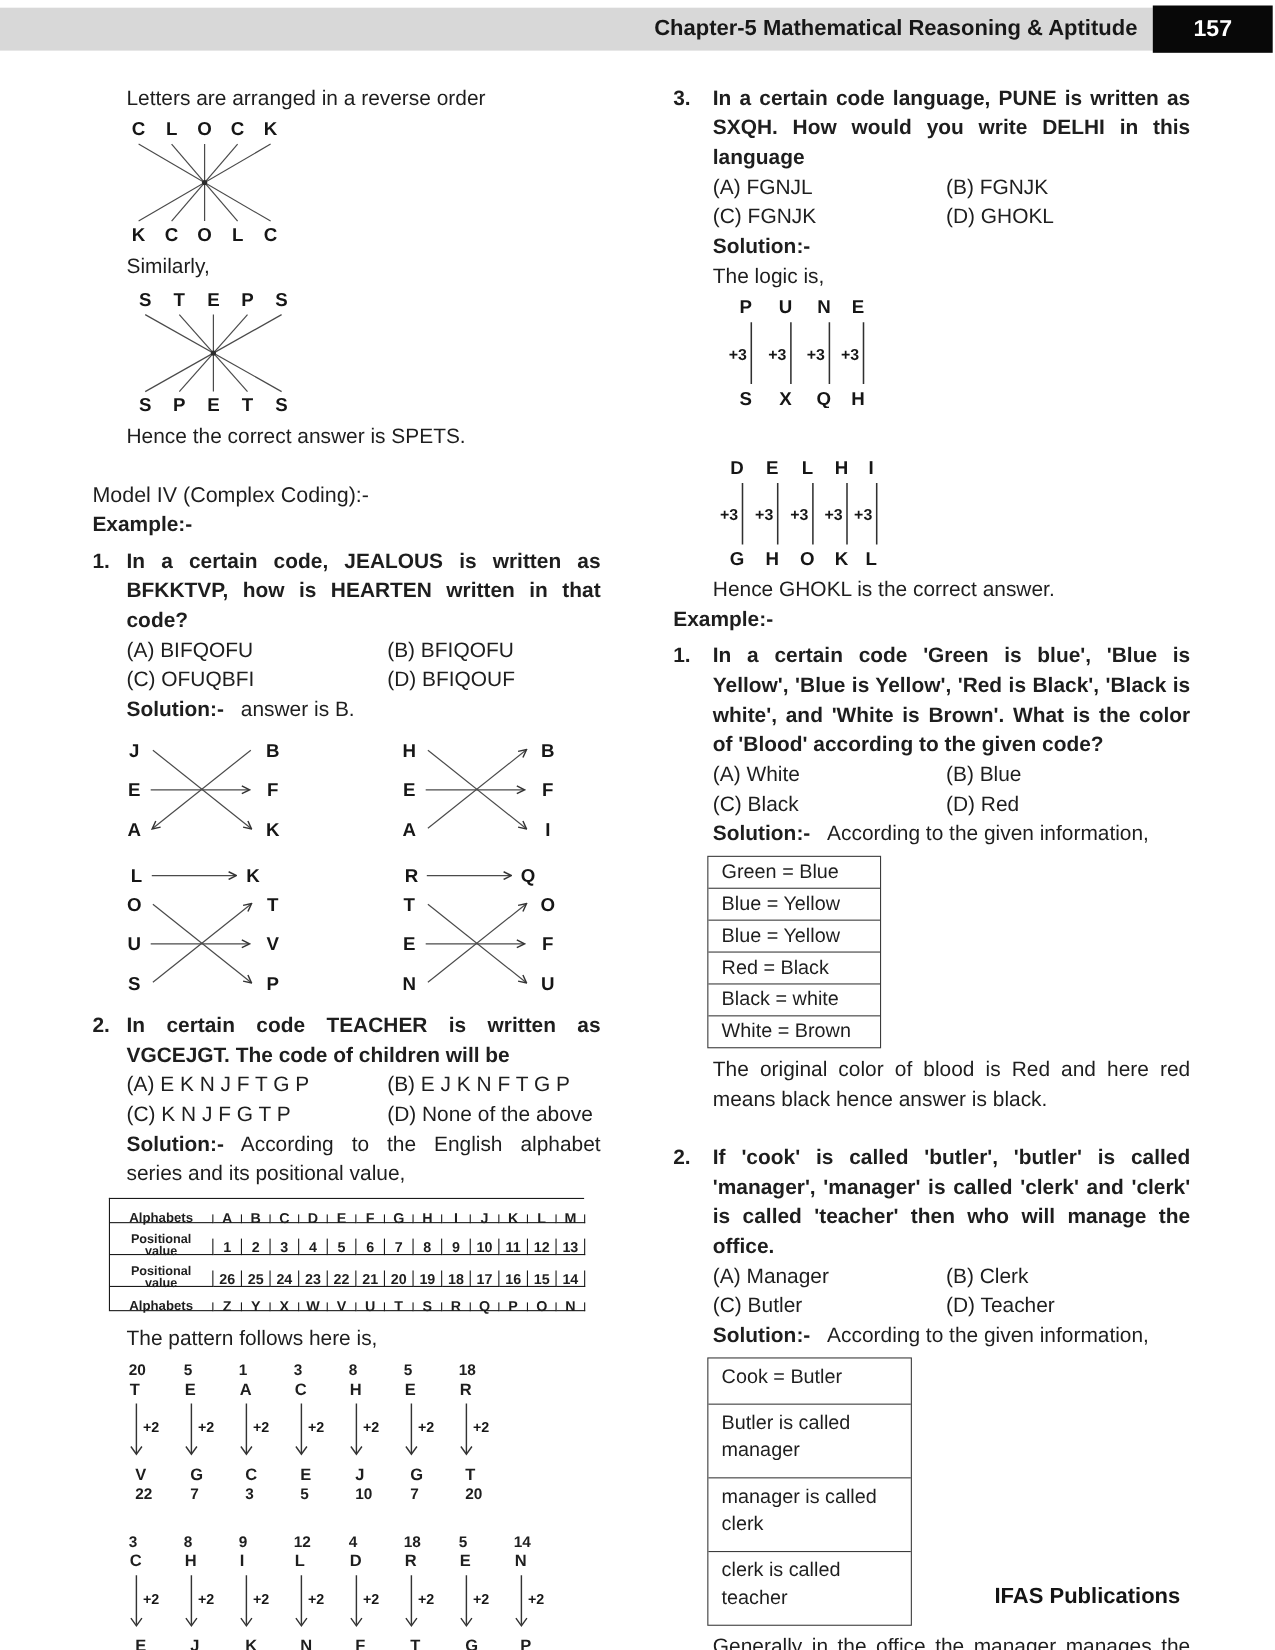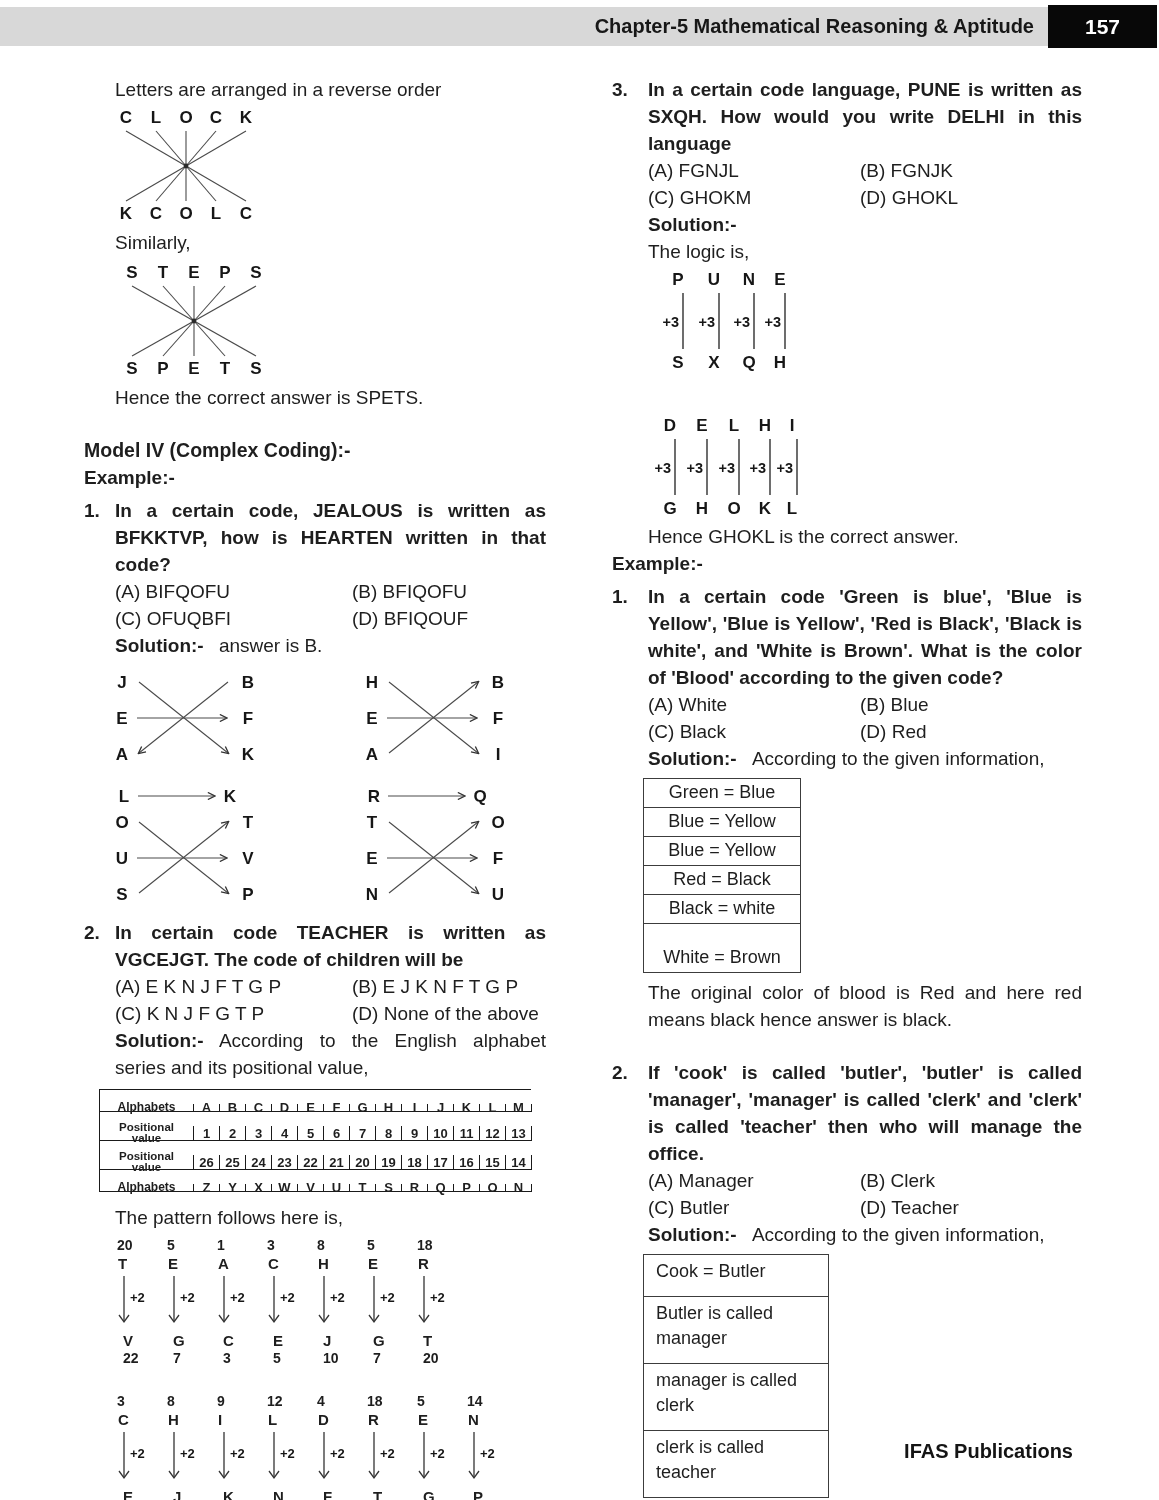--- a/index.html
+++ b/index.html
@@ -13,21 +13,21 @@
   .hdr-title{font-size:20px;font-weight:bold;color:#171717;}
   .hdr-page{position:absolute;left:1048px;top:5px;width:109px;height:43px;background:#080808;
     color:#fff;font-size:21px;font-weight:bold;display:flex;align-items:center;justify-content:center;}
   
   .col{position:absolute;top:76px;font-size:19px;line-height:27px;}
   .col-left{left:84px;width:462px;}
   .col-right{left:612px;width:470px;}
   .ind{padding-left:31px;}
   .ind-r{padding-left:36px;}
   .bold{font-weight:bold;}
-  .heading{font-weight:bold;font-size:19.5px;}
+  .heading{font-weight:normal;font-size:19.5px;}
   .q{position:relative;font-weight:bold;text-align:justify;}
   .q .qnum{position:absolute;left:0;top:0;}
   .opts{display:grid;row-gap:0;}
   .opts > div{line-height:27px;}
   .opts-l{grid-template-columns:237px 1fr;}
   .opts-r{grid-template-columns:212px 1fr;}
   .solline{margin-top:0;}
   .solline .soltxt{margin-left:10px;}
   .just{text-align:justify;}
   
@@ -51,22 +51,22 @@
   .at-lbl{font-size:11.5px;font-weight:bold;text-align:center;line-height:11.5px;padding:0 14px;}
   
   .pattern{display:flex;margin-left:33px;}
   .pat-col{width:50px;}
   .pat-num{font-size:14px;font-weight:bold;line-height:17px;}
   .pat-letter{font-size:15px;font-weight:bold;line-height:19px;padding-left:1px;}
   .pat-bot{padding-left:6px;}
   .pat-col svg{margin:2px 0 2px 0;}
   
   .chain{border:1.2px solid #3c3c3c;width:158px;margin:6px 0 0 31px;box-sizing:border-box;}
-  .chain > div{border-bottom:1.2px solid #3c3c3c;padding:1px 12px 2px;font-size:18px;line-height:25px;text-align:center;}
-  .chain > div:last-child{border-bottom:none;margin-top:20px;}
+  .chain > div{border-bottom:1.2px solid #3c3c3c;padding:1px 12px 2px;font-size:18px;line-height:25px;}
+  .chain > div:last-child{border-bottom:none;}
   .cook{border:1.2px solid #3c3c3c;width:186px;margin:6px 0 0 31px;box-sizing:border-box;}
   .cook > div{border-bottom:1.2px solid #3c3c3c;padding:4px 12px 12px;font-size:18px;line-height:25px;}
   .cook > div:last-child{border-bottom:none;}
   
   .footer{position:absolute;right:86px;top:1440px;font-size:20px;font-weight:bold;color:#141414;}
   
   .mt6{margin-top:6px;}.mt10{margin-top:10px;}.mt12{margin-top:12px;}.mt26{margin-top:26px;}.mt34{margin-top:34px;}
 </style>
 </head>
 <body>
@@ -444,21 +444,21 @@
 <div class="col col-right">
 
   <div class="q ind-r">
     <span class="qnum">3.</span>
     <span>In a certain code language, PUNE is written as SXQH. How would you write DELHI in this language</span>
   </div>
   <div class="opts opts-r ind-r">
 
   <div>(A) FGNJL</div>
       <div>(B) FGNJK</div>
-      <div>(C) GHOKM</div>
+      <div>(C) FGNJK</div>
       <div>(D) GHOKL</div>
     </div>
   <div class="ind-r bold">Solution:-</div>
   <div class="ind-r">The logic is,</div>
 
   <svg width="180" height="102" viewBox="0 0 180 102" style="margin:4px 0 0 26px;">
     <text x="40" y="16" text-anchor="middle" font-size="17">P</text>
     <text x="76" y="16" text-anchor="middle" font-size="17">U</text>
     <text x="111" y="16" text-anchor="middle" font-size="17">N</text>
     <text x="142" y="16" text-anchor="middle" font-size="17">E</text>

